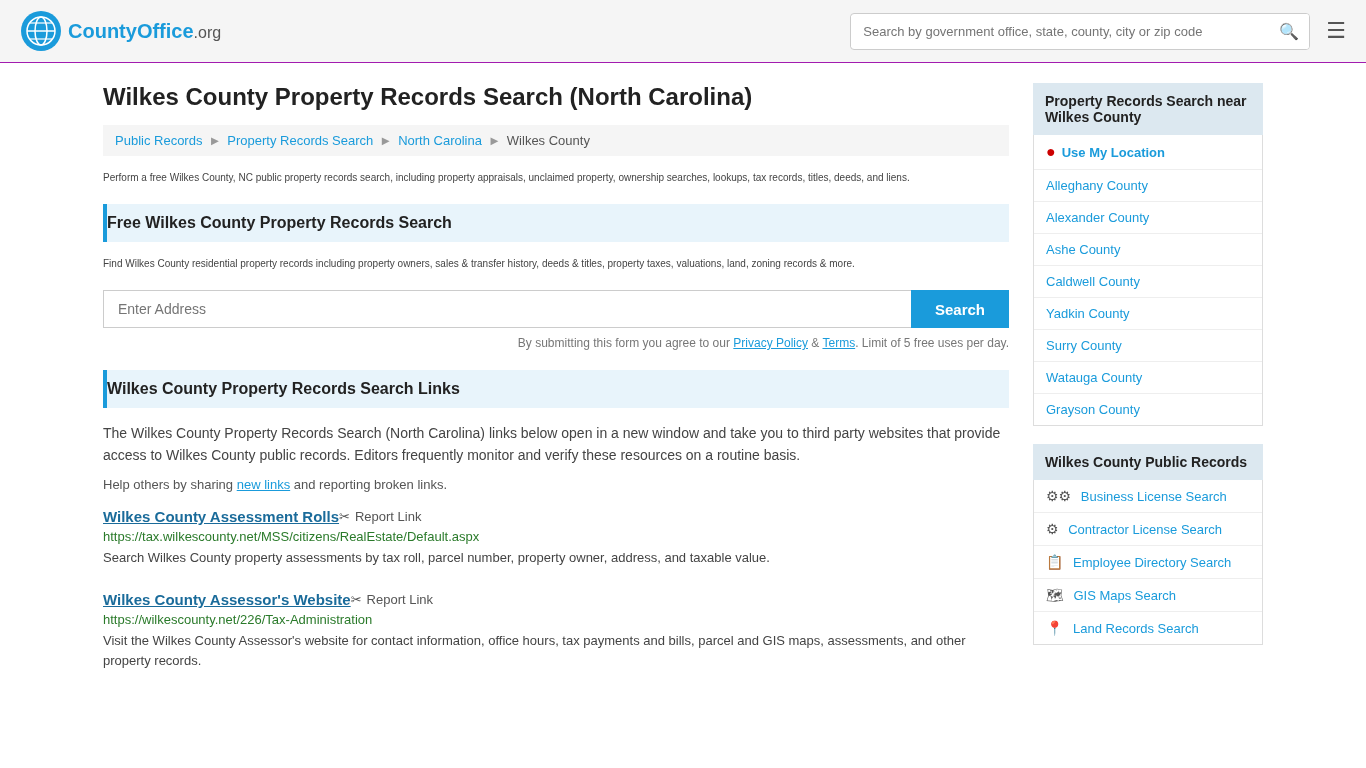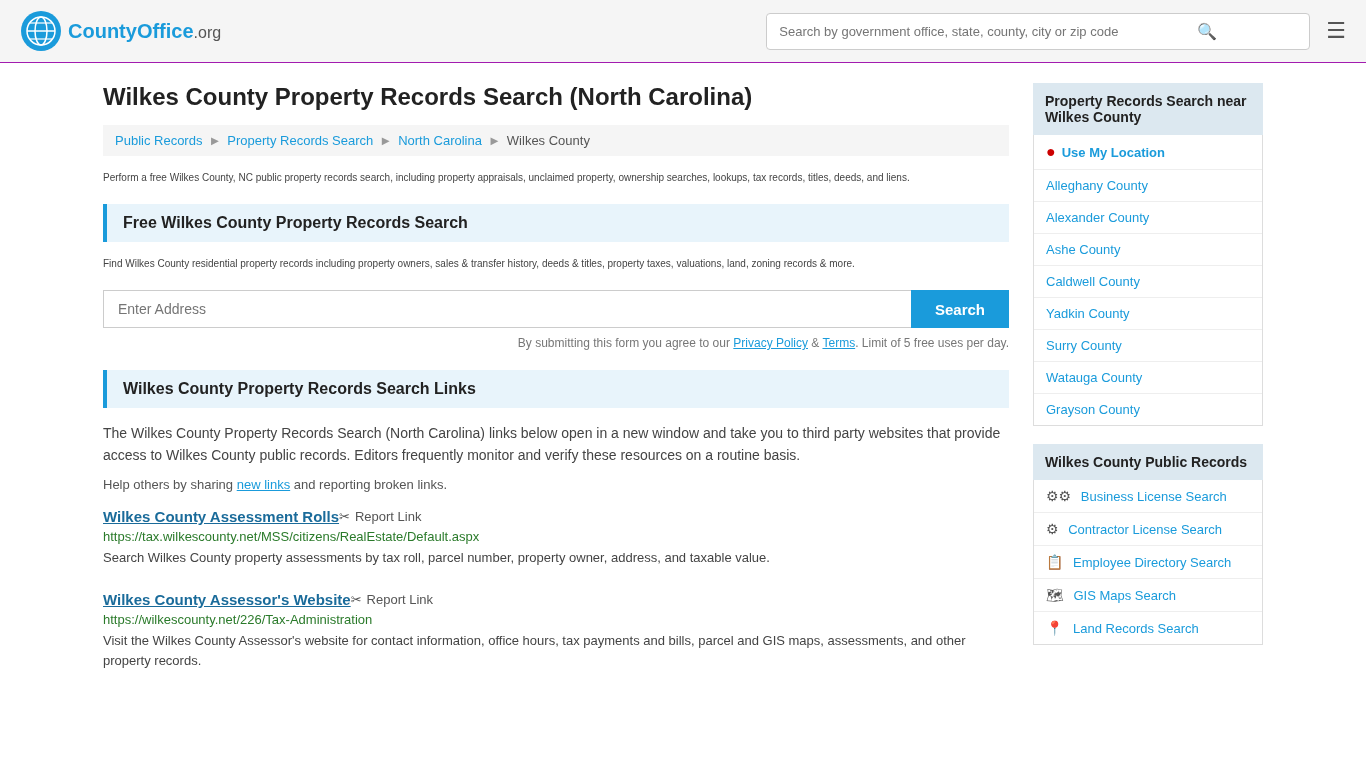--- a/index.html
+++ b/index.html
@@ -33,21 +33,21 @@
       align-items: center;
       gap: 10px;
     }
     .search-bar-wrap {
       display: flex;
       align-items: center;
       border: 1px solid #ccc;
       border-radius: 4px;
       overflow: hidden;
       background: #fff;
-      width: 544px;
+      width: 460px;
     }
     .search-bar-wrap input {
       border: none;
       outline: none;
       padding: 8px 12px;
       font-size: 13px;
       width: 420px;
       color: #aaa;
     }
     .search-bar-wrap .search-btn-icon {
@@ -112,21 +112,21 @@
       font-size: 10px;
       color: #444;
       margin-bottom: 18px;
       line-height: 1.6;
     }
 
     
     .section-heading {
       background: #e8f4fb;
       border-left: 4px solid #1a9bdb;
-      padding: 10px 16px;
+      padding: 10px 0;
       font-size: 16px;
       font-weight: bold;
       color: #222;
       margin-bottom: 14px;
     }
 
     
     .search-form-wrap {
       margin-bottom: 8px;
     }

